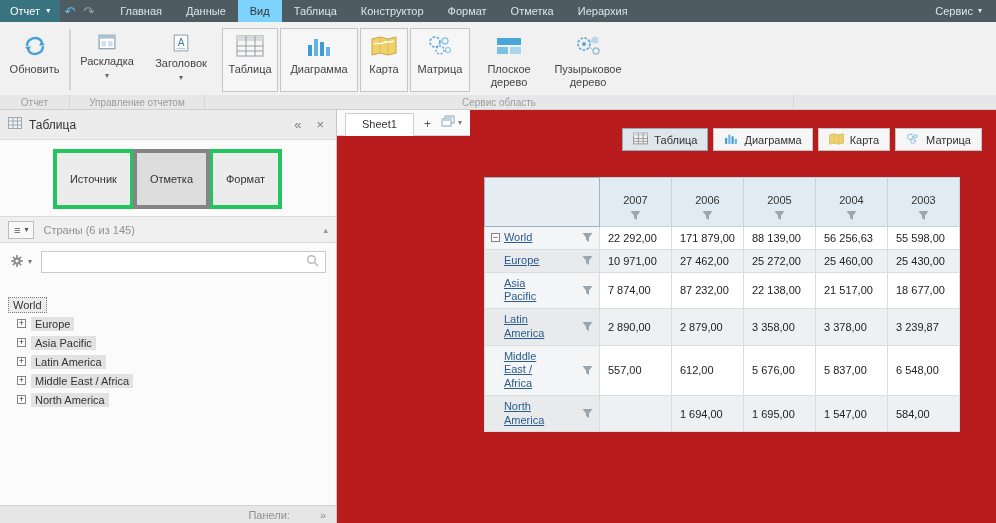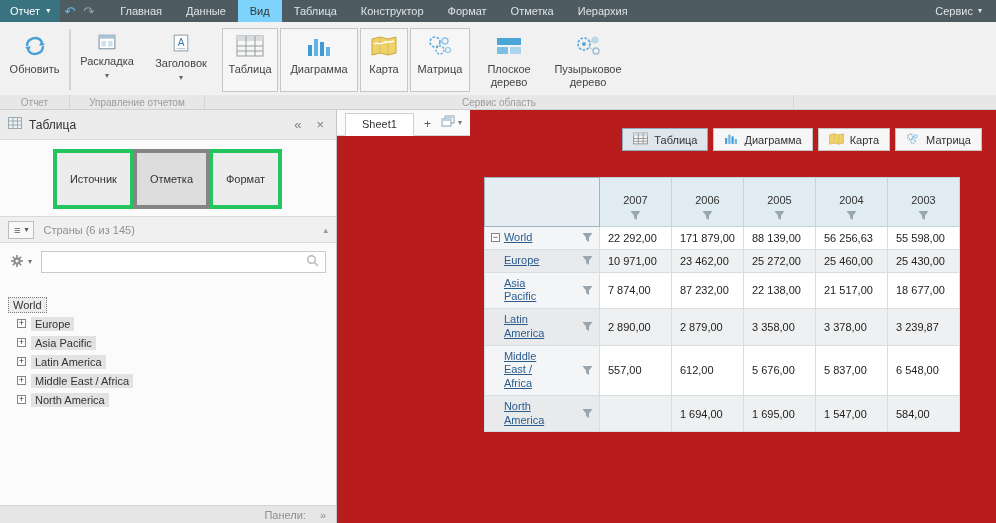--- a/index.html
+++ b/index.html
@@ -54,21 +54,21 @@
   .gear-btn{display:flex;align-items:center;gap:4px;cursor:pointer}
   .gear-btn .caret{color:#777}
   .search-box{flex:1;height:22px;border:1px solid #c9c9c9;background:#fff;display:flex;align-items:center;padding:0 6px;gap:5px}
   .search-box input{flex:1;border:none;outline:none;font-size:11px;background:transparent;font-family:inherit}
   .tree{flex:1;padding:14px 8px 6px;overflow:hidden}
   .tree-row{display:flex;align-items:center;height:19px;gap:5px}
   .tree-row.child{padding-left:9px}
   .expander{width:9px;height:9px;border:1px solid #848484;background:#fff;display:inline-flex;align-items:center;justify-content:center;font-size:9px;line-height:7px;color:#333;flex:0 0 auto;cursor:pointer}
   .tree-label{background:#e2e2e2;padding:1px 4px;font-size:11px;color:#333;cursor:pointer;white-space:nowrap}
   .tree-label.sel{background:#ececec;border:1px dotted #7e7e7e}
-  .sb-footer{height:18px;background:#e6e6e6;border-top:1px solid #d2d2d2;display:flex;align-items:center;justify-content:flex-end;gap:14px;padding:0 10px;color:#8f8f8f;font-size:11px;flex:0 0 auto}
+  .sb-footer{height:18px;background:#e6e6e6;border-top:1px solid #d2d2d2;display:flex;align-items:center;justify-content:flex-end;gap:30px;padding:0 10px;color:#8f8f8f;font-size:11px;flex:0 0 auto}
   .sb-footer .chev{cursor:pointer}
 
   
   .main{flex:1;display:flex;flex-direction:row;background:#b91c1c;min-width:0}
   .sheetbar{height:26px;background:#fafafa;border-bottom:1px solid #d5d5d5;display:flex;align-items:flex-end;padding:0 8px;flex:0 0 auto}
   .sheet-tab{background:#fff;border:1px solid #cfcfcf;border-bottom:1px solid #fff;padding:4px 16px 5px;font-size:11px;margin-bottom:-1px;cursor:pointer}
   .add-tab{padding:4px 10px;color:#555;font-size:12px;cursor:pointer}
   .sheetbar-right{margin-left:auto;display:flex;align-items:center;gap:3px;padding-bottom:5px;cursor:pointer}
   .sheetbar-right .caret{color:#777}
   .canvas{flex:1;padding:12px 14px;overflow:hidden}
@@ -417,21 +417,21 @@
                 <div class="rh" style="padding-left:13px">
                   <span class="rlink">Europe</span>
                   <span class="funnel">
                       <svg width="11" height="11" viewBox="0 0 11 11">
                         <path d="M0.5 1h10L7 5.5V10L4 8V5.5z" fill="#9aa6af"></path>
                       </svg>
                     </span>
                 </div>
               </td>
               <td class="val">10 971,00</td>
-              <td class="val">23 462,00</td>
+              <td class="val">27 462,00</td>
               <td class="val">25 272,00</td>
               <td class="val">25 460,00</td>
               <td class="val">25 430,00</td>
             </tr>
             <tr class="light">
               <td class="rowhead">
                 <div class="rh" style="padding-left:13px">
                   <span class="rlink">Asia Pacific</span>
                   <span class="funnel">
                       <svg width="11" height="11" viewBox="0 0 11 11">

